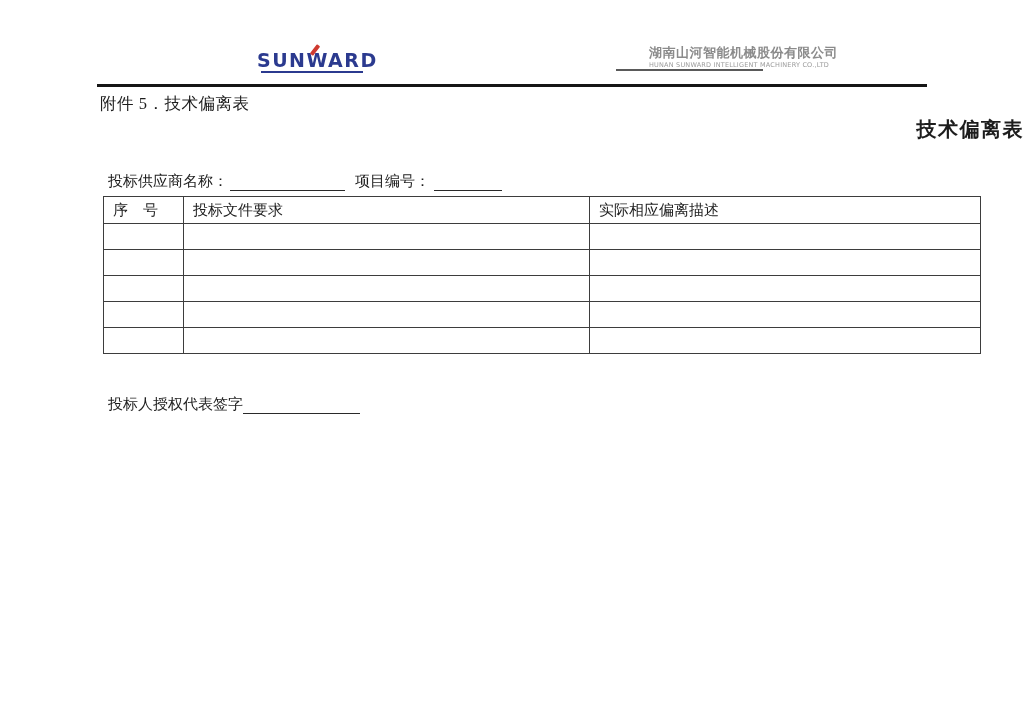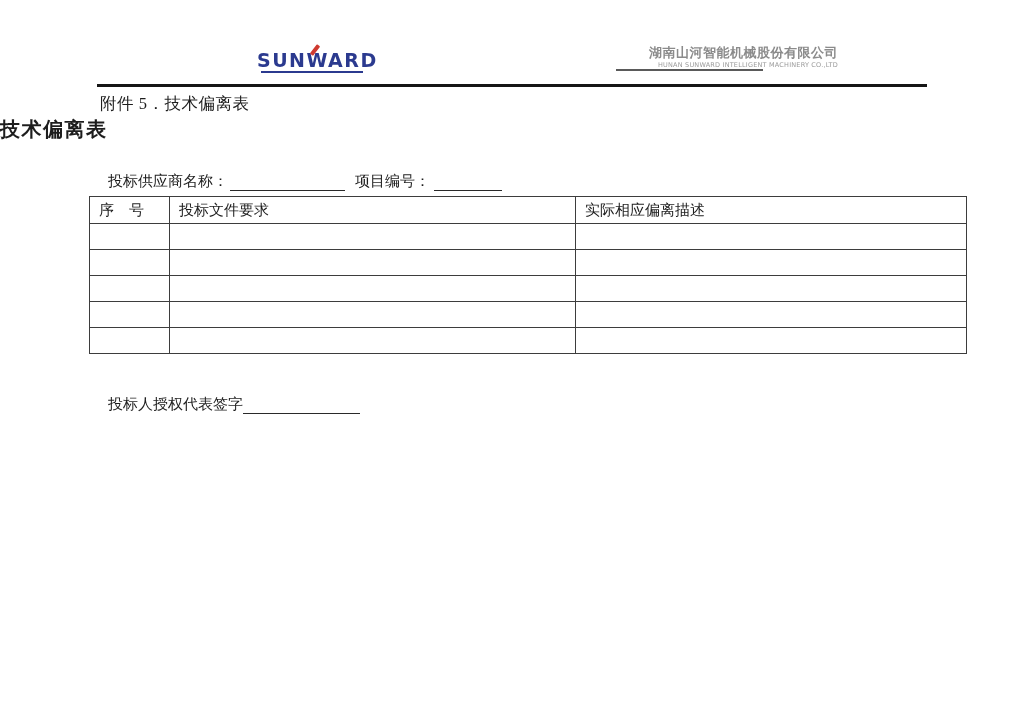--- a/index.html
+++ b/index.html
@@ -55,21 +55,20 @@
     font-weight: bold;
     letter-spacing: 0.5px;
   }
   .company .en {
     font-family: "DejaVu Sans", "Liberation Sans", sans-serif;
     font-size: 6.5px;
     letter-spacing: 0.2px;
     margin-top: 2px;
     color: #9a9a9a;
     white-space: nowrap;
-    text-align: right;
   }
   .company-underline {
     position: absolute;
     left: 616px;
     top: 69px;
     width: 147px;
     height: 2px;
     background: #5a5a5a;
   }
   .main-rule {
@@ -88,21 +87,21 @@
     top: 93px;
     font-size: 16.5px;
     font-weight: normal;
     letter-spacing: 0.5px;
   }
   .doc-title {
     position: absolute;
     left: 0;
     top: 116px;
     width: 1024px;
-    text-align: left;
+    text-align: right;
     font-size: 20px;
     font-weight: bold;
     letter-spacing: 1.5px;
   }
 
   
   .form-line {
     position: absolute;
     left: 108px;
     top: 172px;
@@ -115,21 +114,21 @@
     height: 15px;
     vertical-align: bottom;
   }
   .uline-supplier { width: 115px; margin-left: 2px; }
   .uline-project  { width: 68px;  margin-left: 4px; }
   .form-gap { display: inline-block; width: 10px; }
 
   
   .deviation-table {
     position: absolute;
-    left: 89px;
+    left: 103px;
     top: 196px;
     width: 847px;
     border-collapse: collapse;
     table-layout: fixed;
   }
   .deviation-table th,
   .deviation-table td {
     border: 1px solid #3d3d3d;
     font-weight: normal;
     text-align: left;

